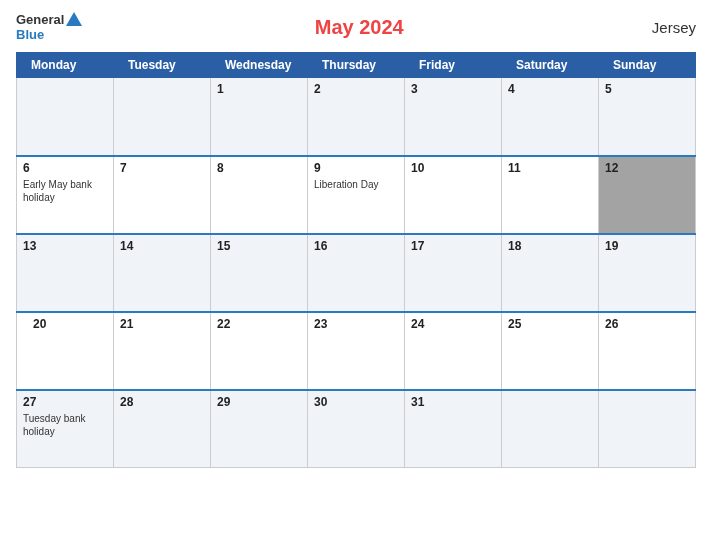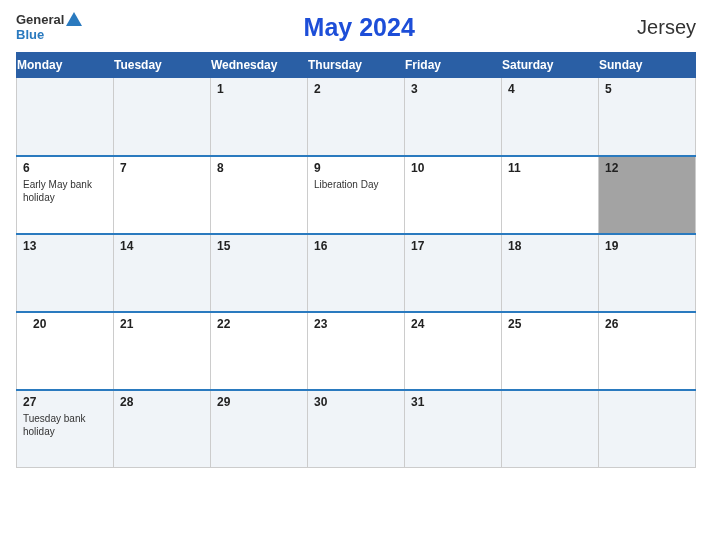--- a/index.html
+++ b/index.html
@@ -46,47 +46,47 @@
       width: 0;
       height: 0;
       border-left: 8px solid transparent;
       border-right: 8px solid transparent;
       border-bottom: 14px solid #2a7abf;
       margin-left: 2px;
       margin-bottom: 2px;
     }
 
     .title {
-      font-size: 25px;
-      font-weight: bold;
-      color: #1d4ed8;
+      font-size: 20px;
+      font-weight: bold;
+      color: #ef4444;
       text-align: center;
       flex: 1;
     }
 
     .location {
-      font-size: 20px;
+      font-size: 15px;
       color: #333;
       text-align: right;
       min-width: 60px;
     }
 
     .calendar {
       width: 100%;
       border-collapse: collapse;
       border: 1px solid #bbb;
     }
 
     .calendar thead tr th {
       background: #2a5fa5;
       color: #fff;
       font-size: 12px;
       font-weight: bold;
       text-align: left;
-      padding: 5px 0;
+      padding: 5px 14px;
       border: 1px solid #2a5fa5;
     }
 
     .calendar tbody tr td {
       width: calc(100% / 7);
       vertical-align: top;
       padding: 4px 6px;
       height: 78px;
       border: 1px solid #ccc;
       font-size: 11px;

